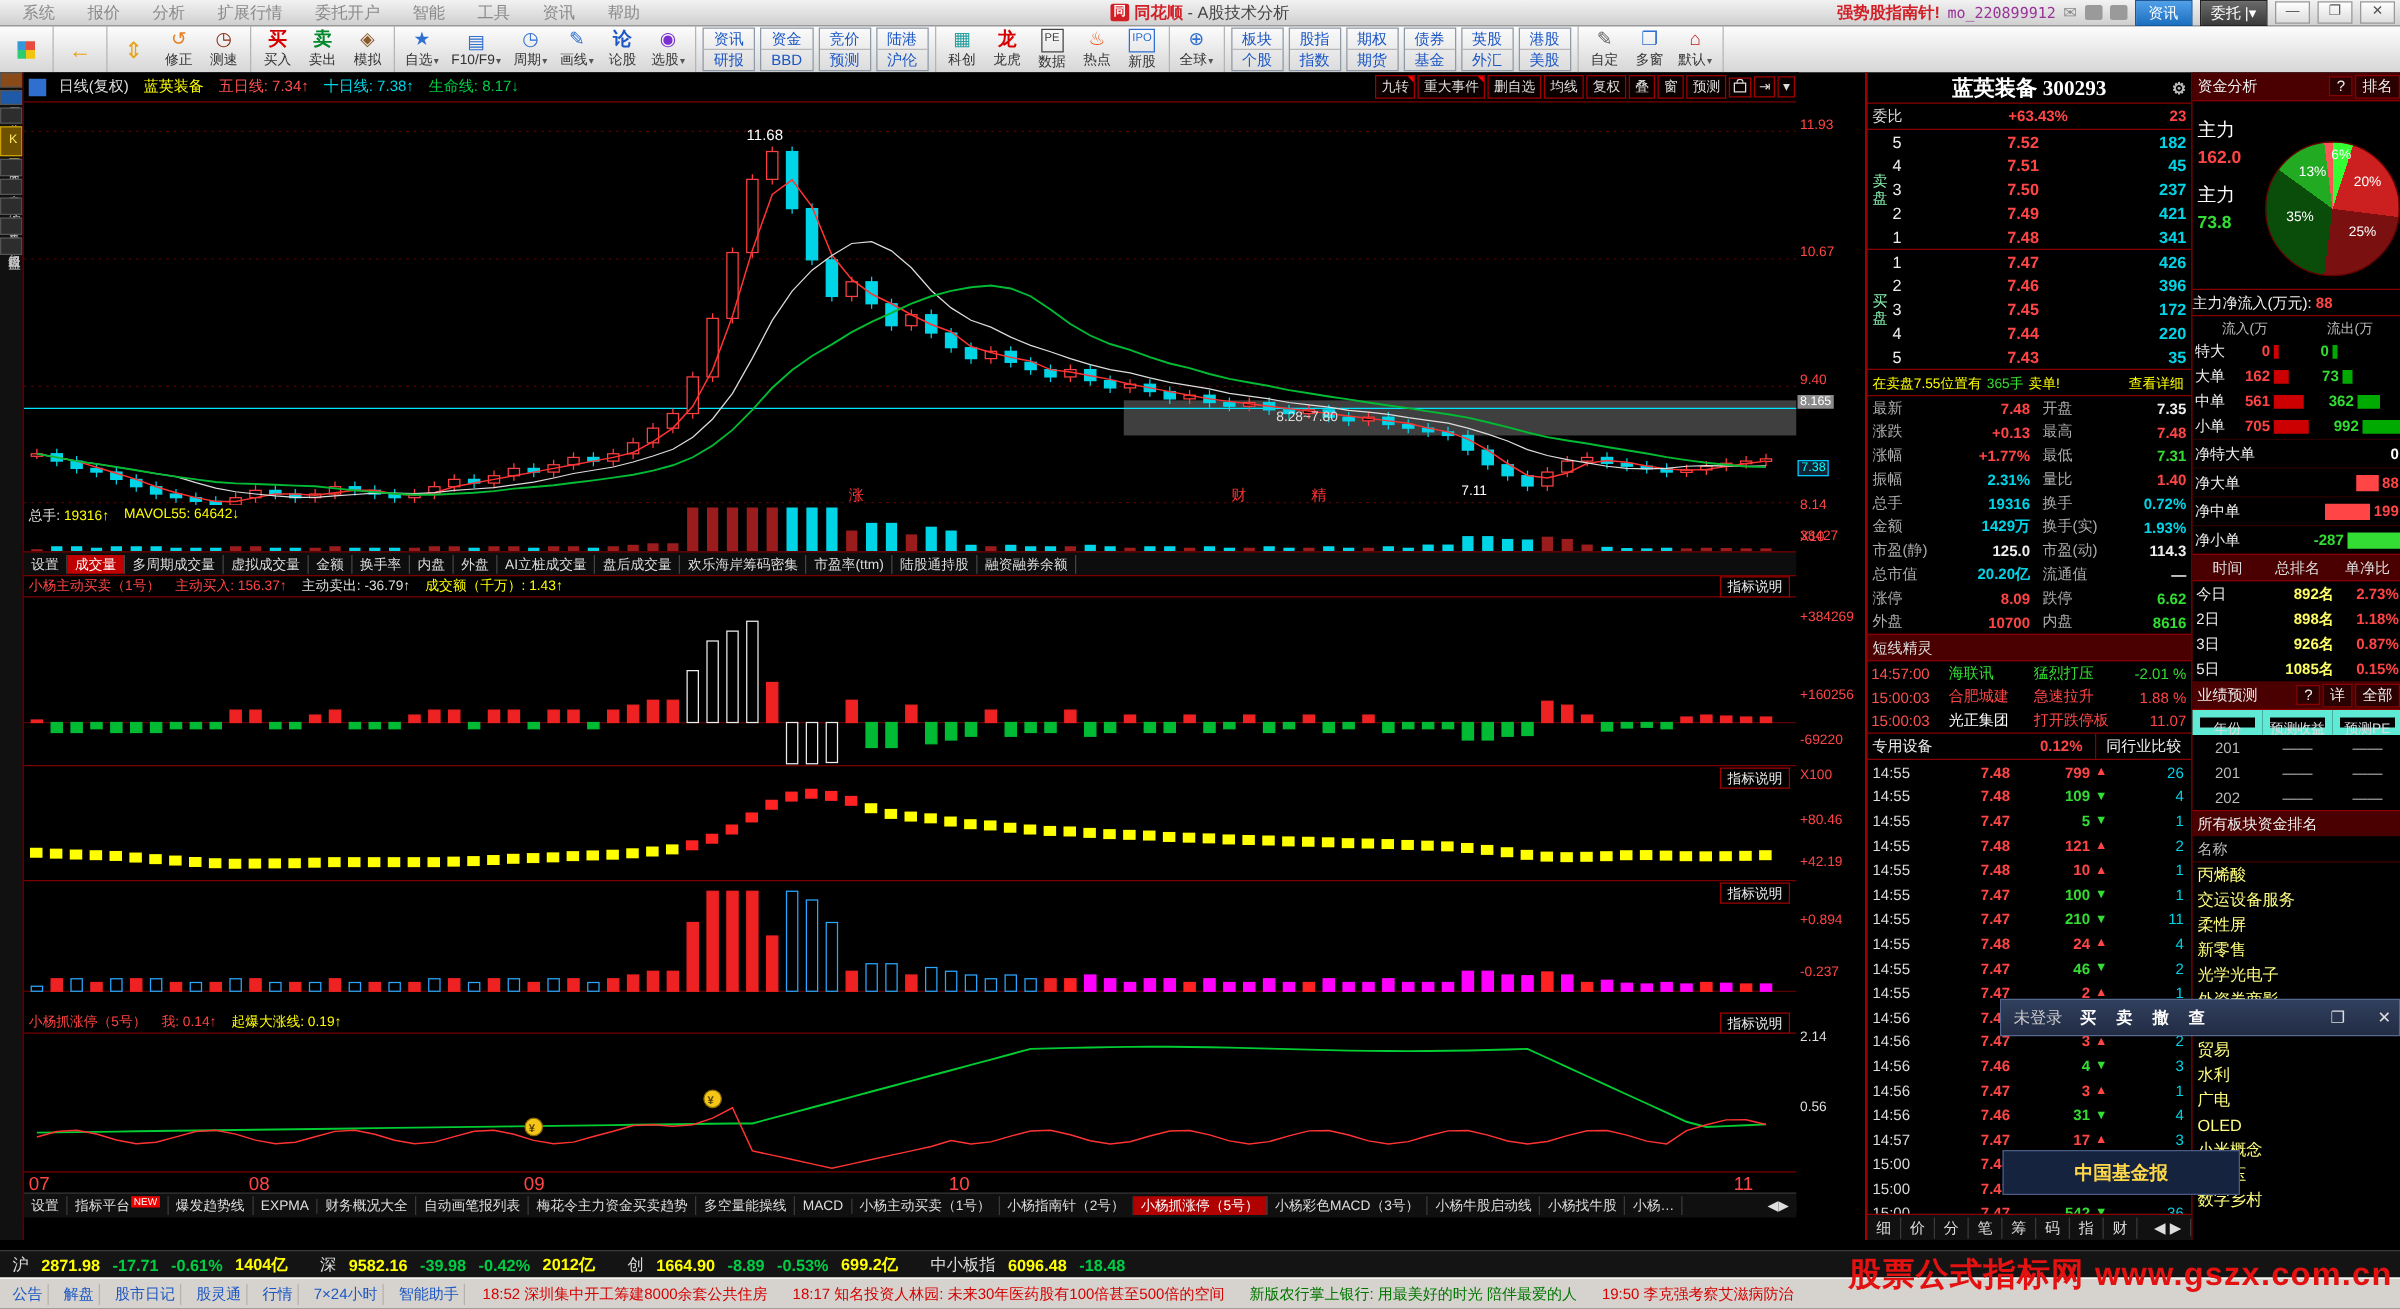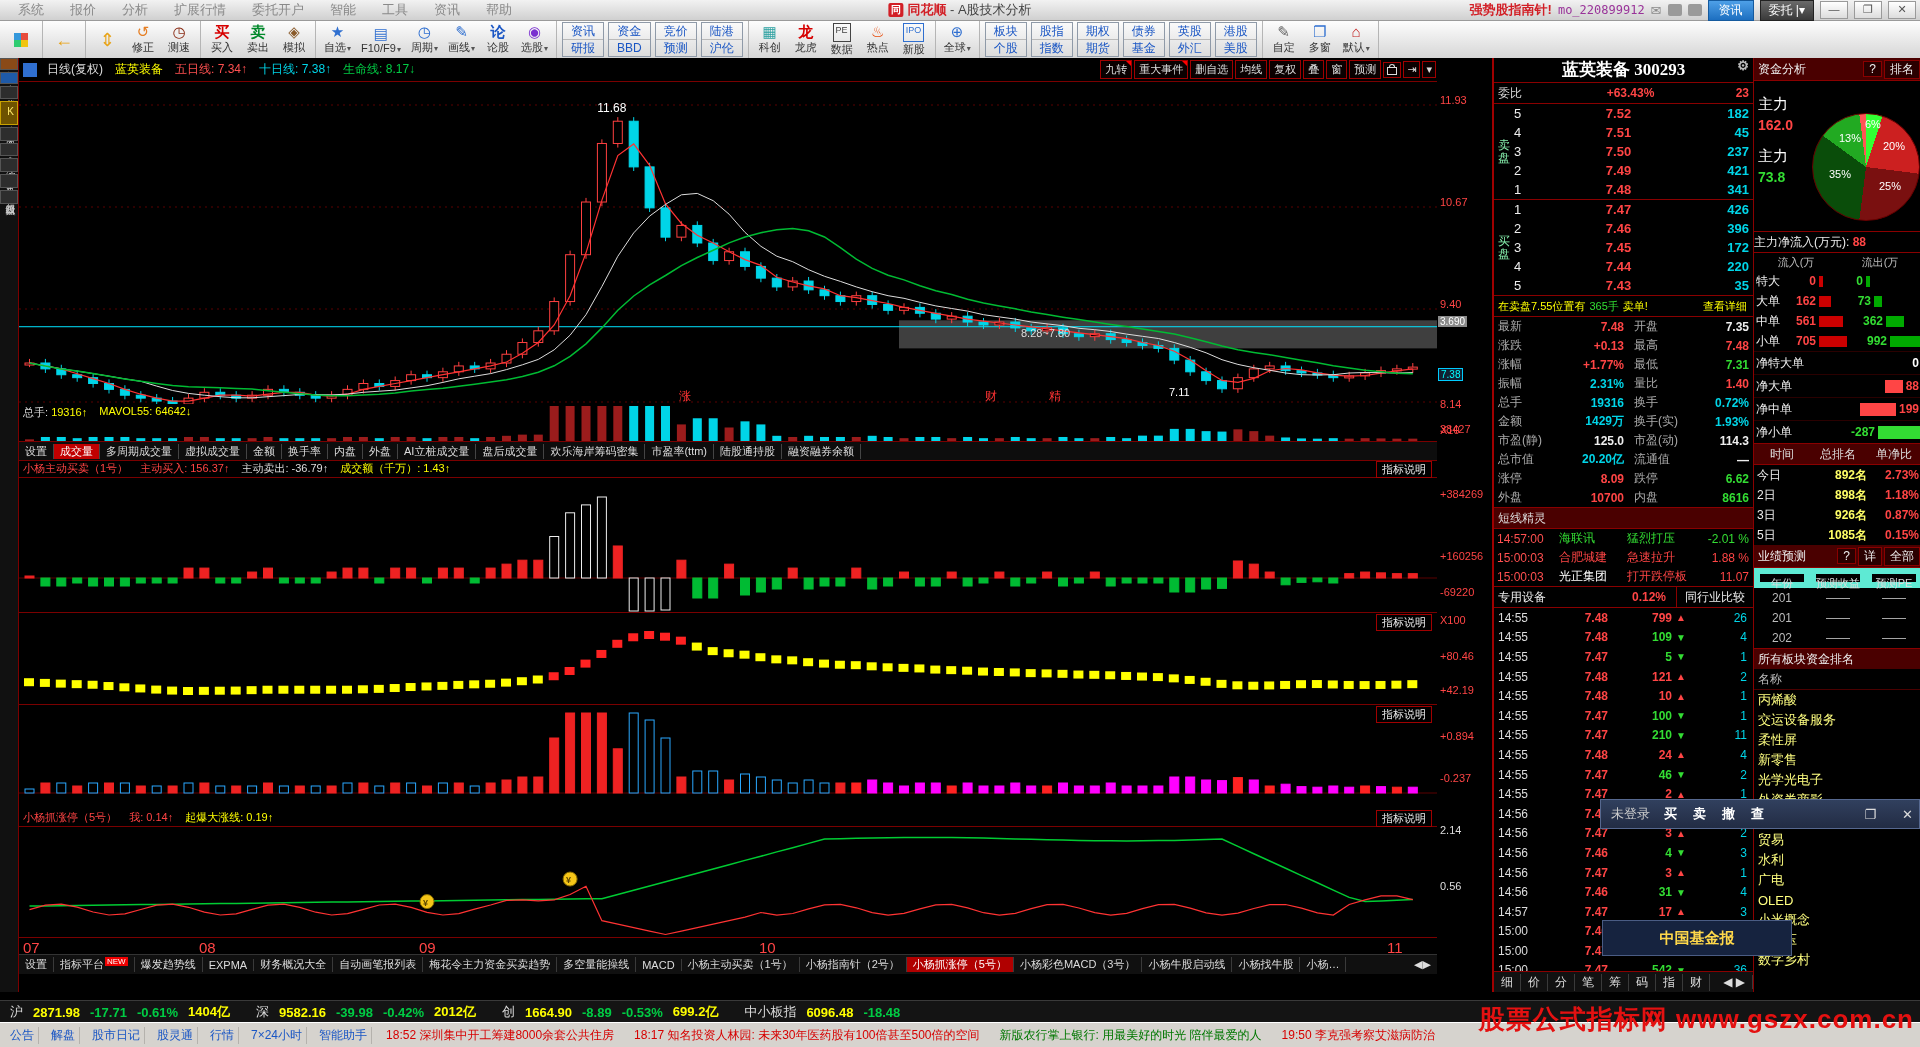--- a/index.html
+++ b/index.html
@@ -75,21 +75,21 @@
   .t1{padding:0 6px;border-right:1px solid #3a3a3a;white-space:nowrap;position:relative;}
   .t1.sel{background:#b00000;color:#fff;}
   .t1 .new{background:#e00;color:#fff;font-size:8px;padding:0 2px;position:relative;top:-4px;margin-left:1px;}
   #tabs2{position:absolute;left:0;top:915px;width:100%;height:19px;background:#000;display:flex;align-items:center;gap:3px;padding-left:2px;overflow:hidden;}
   .t2{background:linear-gradient(#efefef,#cfcfcf);border:1px solid #8a8a8a;color:#222;font-size:11px;padding:0 7px;line-height:15px;}
   
   #rightpanel{position:absolute;left:1492px;top:58px;width:428px;height:934px;background:#000;
     border-left:2px solid #a00000;display:flex;}
   #rp-left{width:286px;border-right:1px solid #8a0000;position:relative;box-sizing:border-box;}
   #rp-right{flex:1;position:relative;box-sizing:border-box;}
-  .rtitle{height:24px;display:flex;align-items:flex-start;justify-content:center;color:#fff;
+  .rtitle{height:24px;display:flex;align-items:center;justify-content:center;color:#fff;
     font-weight:bold;font-size:17px;border-bottom:1px solid #8a0000;position:relative;font-family:"Liberation Serif","DejaVu Serif",serif;}
   .gear{position:absolute;right:4px;color:#bbb;font-size:13px;font-family:"Liberation Sans",sans-serif;}
   .weibi{height:20px;display:flex;align-items:center;border-bottom:1px solid #8a0000;font-size:12px;}
   .weibi .l{color:#ddd;padding-left:4px;width:60px;}
   .weibi .v{color:#ff4545;flex:1;text-align:center;font-weight:bold;}
   .weibi .n{color:#ff4545;width:46px;text-align:right;padding-right:4px;font-weight:bold;}
   .bookblk{position:relative;border-bottom:1px solid #8a0000;}
   .sidelab{position:absolute;left:2px;top:50%;transform:translateY(-50%);color:#86efac;font-size:12px;width:14px;line-height:13px;text-align:right;}
   .brow{height:19px;display:flex;align-items:center;font-size:13px;}
   .brow .i{width:26px;color:#eee;text-align:left;padding-left:20px;}
@@ -1026,21 +1026,21 @@
       <span class="t1">小杨…</span>
       <span class="t1" style="margin-left: auto;">◀▶</span>
     </div>
 </div>
 
 <div id="scalecol">
     <span class="axlab " style="top: 36px;">11.93</span>
     <span class="axlab " style="top: 138px;">10.67</span>
     <span class="axlab " style="top: 240px;">9.40</span>
     <span class="axlab " style="top: 340px;">8.14</span>
-    <span class="tag-gray" style="top: 258px;">3.690</span>
+    <span class="tag-gray" style="top: 258px;">8.165</span>
     <span class="tag-cyan" style="top: 310px;">7.38</span>
     <span class="axlab " style="top: 365px;">38427</span>
     <span class="axlab " style="top: 366px;">X10</span>
     <span class="axlab " style="top: 430px;">+384269</span>
     <span class="axlab " style="top: 492px;">+160256</span>
     <span class="axlab " style="top: 528px;">-69220</span>
     <span class="axlab " style="top: 556px;">X100</span>
     <span class="axlab " style="top: 592px;">+80.46</span>
     <span class="axlab " style="top: 626px;">+42.19</span>
     <span class="axlab " style="top: 672px;">+0.894</span>

